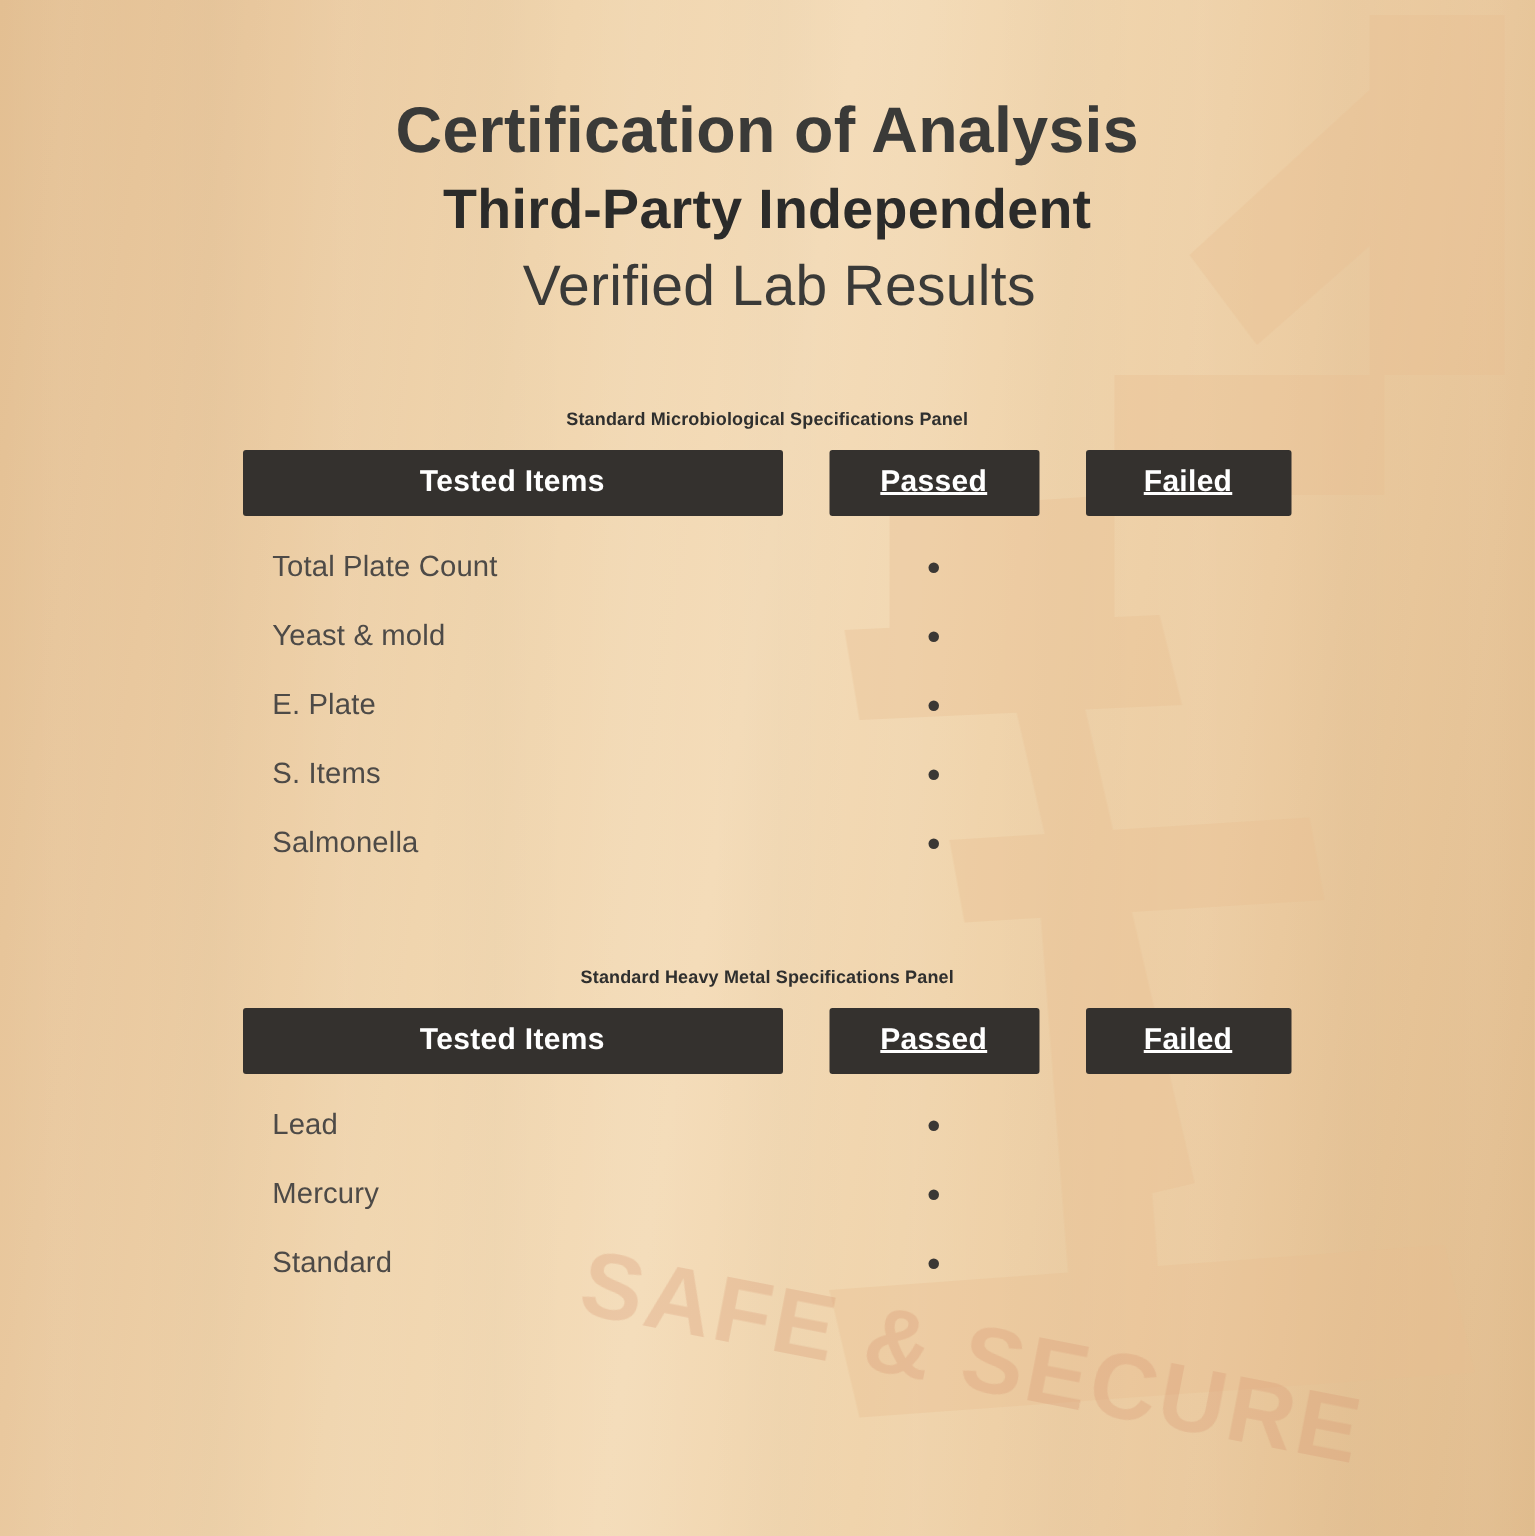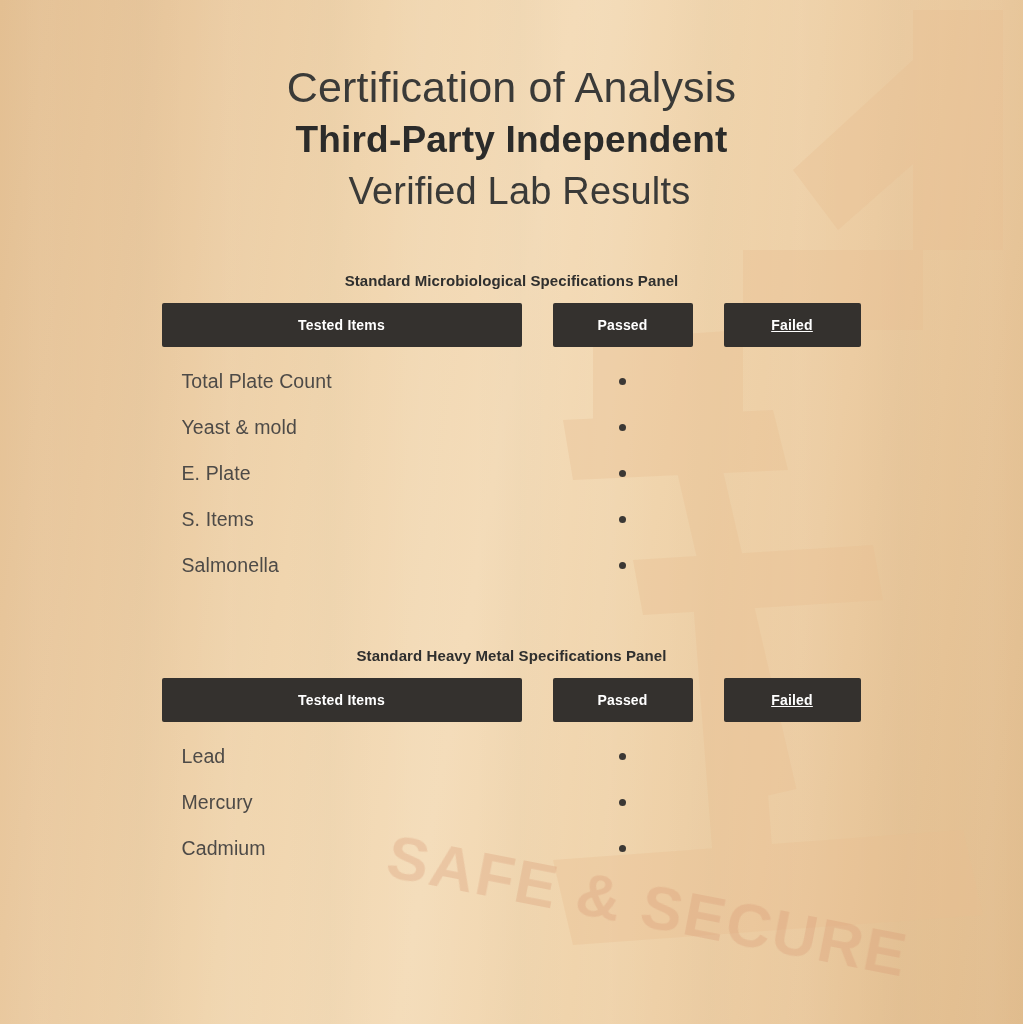--- a/index.html
+++ b/index.html
@@ -71,21 +71,21 @@
     z-index: 3;
   }
 
   .titles {
     text-align: center;
     padding-top: 62px;
   }
   .title-line1 {
     font-size: 43px;
     color: #3a3a38;
-    font-weight: 400;
+    font-weight: 700;
     letter-spacing: 0.2px;
     line-height: 1.18;
   }
   .title-line2 {
     font-size: 37px;
     color: #2b2b2a;
     font-weight: 700;
     letter-spacing: 0.2px;
     line-height: 1.45;
   }
@@ -97,48 +97,48 @@
     line-height: 1.35;
     padding-left: 16px;
   }
 
   .panel {
     margin: 0 auto;
     width: 700px;
   }
   .panel-title {
     text-align: center;
-    font-size: 15px;
+    font-size: 12px;
     font-weight: 700;
     color: #2f2f2e;
     letter-spacing: 0.1px;
   }
 
   .table {
     margin-top: 14px;
   }
   .head-row {
     display: flex;
     align-items: stretch;
     gap: 31px;
   }
   .head-cell {
     background: #34312e;
     color: #ffffff;
     font-weight: 700;
-    font-size: 14px;
+    font-size: 20px;
     display: flex;
     align-items: center;
     justify-content: center;
     height: 44px;
     border-radius: 2px;
     letter-spacing: 0.2px;
   }
   .col-item { width: 360px; }
-  .col-pass { width: 140px; }
+  .col-pass { width: 140px; text-decoration: underline; }
   .col-fail { width: 137px; text-decoration: underline; }
 
   .body-row {
     display: flex;
     align-items: center;
     gap: 31px;
     height: 46px;
   }
   .cell-item {
     width: 360px;
@@ -264,21 +264,21 @@
           <div class="cell-mark fail"></div>
         </div>
         <div class="body-row">
           <div class="cell-item">Mercury</div>
           <div class="cell-mark">
               <span class="dot"></span>
             </div>
           <div class="cell-mark fail"></div>
         </div>
         <div class="body-row">
-          <div class="cell-item">Cadmium</div>
+          <div class="cell-item">Standard</div>
           <div class="cell-mark">
               <span class="dot"></span>
             </div>
           <div class="cell-mark fail"></div>
         </div>
       </div>
     </div>
   </div>
 </div>
 

